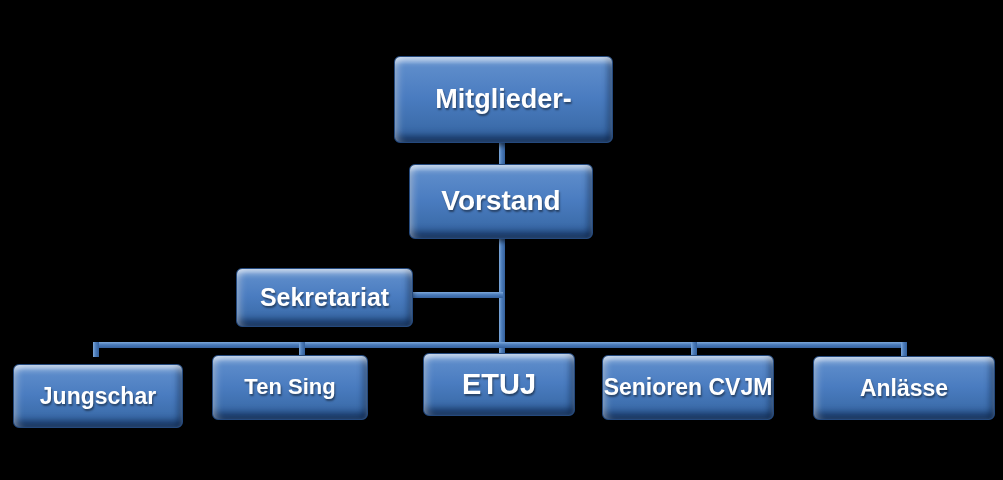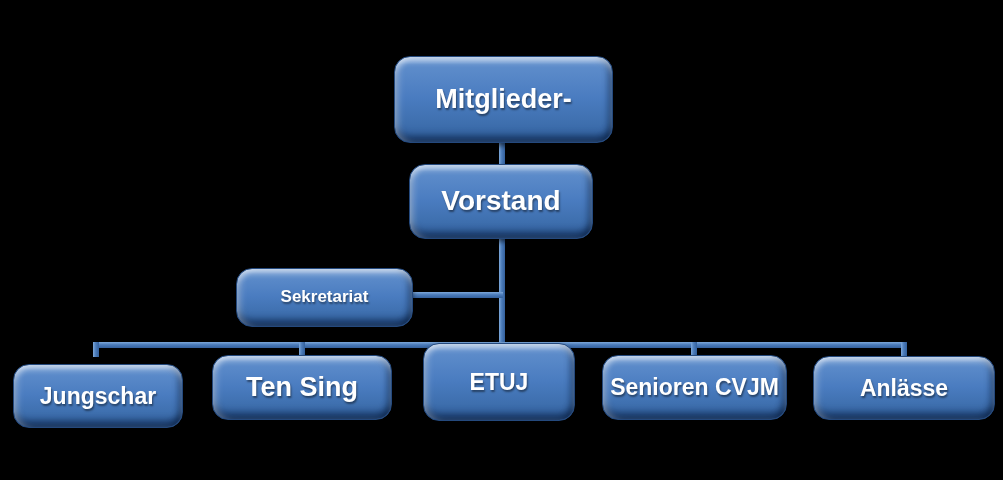--- a/index.html
+++ b/index.html
@@ -20,21 +20,21 @@
     position: absolute;
     z-index: 2;
     display: flex;
     flex-direction: column;
     align-items: center;
     justify-content: center;
     text-align: center;
     color: #ffffff;
     font-weight: bold;
     line-height: 1.22;
-    border-radius: 16px;
+    border-radius: 6px;
     border: 1px solid #24497d;
     background: linear-gradient(to bottom,
       #8db2e2 0%,
       #5e8dcb 9%,
       #4a7cc0 48%,
       #3e6fae 78%,
       #32609e 100%);
     box-shadow:
       inset 0 6px 6px -2px rgba(255,255,255,0.55),
       inset 6px 0 6px -2px rgba(255,255,255,0.28),
@@ -42,25 +42,25 @@
       inset -6px 0 6px -2px rgba(6,28,62,0.45),
       0 3px 5px rgba(0,0,0,0.55);
     text-shadow: 1px 2px 2px rgba(0,0,0,0.45);
     box-sizing: border-box;
   }
   .node .line { display: block; }
 
   
   #node-mitglieder  { left: 394px; top: 56px;  width: 219px; height: 87px; font-size: 27px; }
   #node-vorstand    { left: 409px; top: 164px; width: 184px; height: 75px; font-size: 28px; }
-  #node-sekretariat { left: 236px; top: 268px; width: 177px; height: 59px; font-size: 17px; }
+  #node-sekretariat { left: 236px; top: 268px; width: 177px; height: 59px; font-size: 25px; }
   #node-jungschar   { left: 13px;  top: 364px; width: 170px; height: 64px; font-size: 23px; }
-  #node-tensing     { left: 212px; top: 355px; width: 180px; height: 65px; font-size: 27px; }
-  #node-etuj        { left: 423px; top: 343px; width: 152px; height: 78px; font-size: 23px; }
-  #node-senioren    { left: 602px; top: 355px; width: 185px; height: 65px; font-size: 23px; }
+  #node-tensing     { left: 212px; top: 355px; width: 156px; height: 65px; font-size: 22px; }
+  #node-etuj        { left: 423px; top: 353px; width: 152px; height: 63px; font-size: 29px; }
+  #node-senioren    { left: 602px; top: 355px; width: 172px; height: 65px; font-size: 23px; }
   #node-anlaesse    { left: 813px; top: 356px; width: 182px; height: 64px; font-size: 23px; }
 
   
   .conn { position: absolute; z-index: 1; }
   .conn.v {
     width: 6px;
     background: linear-gradient(to right, #7da8da 0%, #4c7cba 45%, #33609c 100%);
   }
   .conn.h {
     height: 6px;

